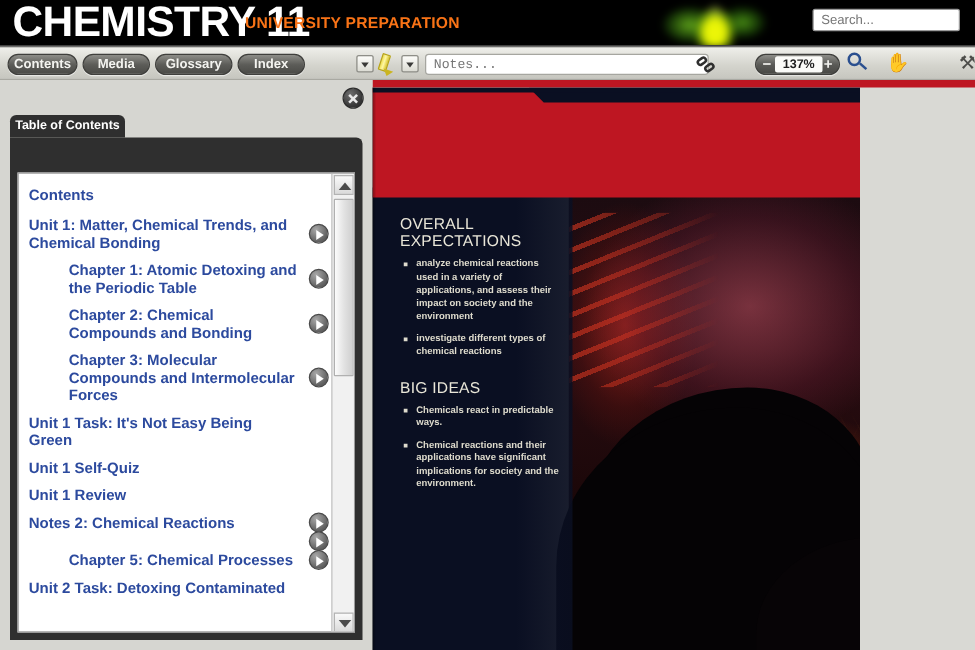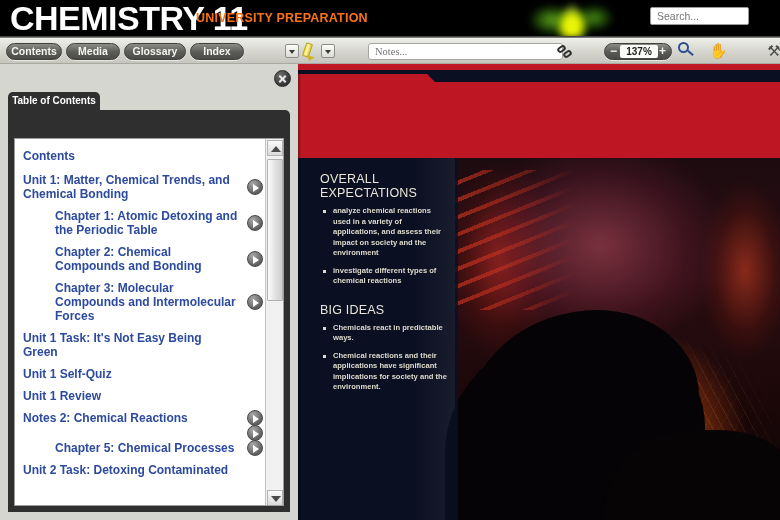--- a/index.html
+++ b/index.html
@@ -32,21 +32,21 @@
   .flame {
     position: absolute; left: 520px; top: -4px; width: 100px; height: 42px;
     background:
       radial-gradient(ellipse 22px 26px at 52px 30px, #f2f908 0%, #e2f005 38%, rgba(120,180,10,0.55) 62%, rgba(0,0,0,0) 80%),
       radial-gradient(ellipse 30px 20px at 32px 24px, rgba(110,190,30,0.85) 0%, rgba(50,120,15,0.45) 55%, rgba(0,0,0,0) 78%),
       radial-gradient(ellipse 26px 18px at 74px 22px, rgba(90,175,25,0.80) 0%, rgba(40,110,10,0.40) 55%, rgba(0,0,0,0) 78%),
       radial-gradient(ellipse 14px 22px at 52px 22px, rgba(240,250,120,0.9) 0%, rgba(0,0,0,0) 72%);
     filter: blur(3px);
   }
   .search-box {
-    position: absolute; left: 650px; top: 7px; width: 99px; height: 18px;
+    position: absolute; left: 650px; top: 7px; width: 118px; height: 18px;
     background: #fff; border: 1px solid #9a9a9a; border-radius: 2px;
     font-family: "Liberation Sans", sans-serif; font-size: 10.5px; color: #8b8b8b;
     padding: 0 6px; outline: none;
   }
   .hdr-shadow {
     position: absolute; left:0; top: 36px; width: 780px; height: 3px;
     background: linear-gradient(#2b2b2b, #cfcfcb);
   }
 
   
@@ -92,24 +92,24 @@
     border: 1px solid #b9a516;
     transform: rotate(18deg); border-radius: 1px;
   }
   .pencil-tip {
     position: absolute; left: 6px; top: 15px; width: 0; height: 0;
     border-left: 4px solid transparent; border-right: 4px solid transparent;
     border-top: 5px solid #cbb520; transform: rotate(18deg);
   }
 
   .notes-input {
-    position: absolute; left: 340px; top: 5px; width: 195px; height: 17px;
+    position: absolute; left: 340px; top: 5px; width: 227px; height: 17px;
     background: #fff; border: 1px solid #a6a6a0; border-radius: 3px;
-    font-family: Liberation Serif, serif; font-size: 10.5px; color: #8e8e8e;
-    padding: 0 6px; outline: none; margin-left: 28px;
+    font-family: Liberation Mono, monospace; font-size: 10.5px; color: #8e8e8e;
+    padding: 0 6px; outline: none;
   }
   .link-icon {
     position: absolute; left: 557px; top: 5px; width: 18px; height: 18px; cursor: pointer;
   }
   .link-icon span {
     position: absolute; width: 9px; height: 6px;
     border: 2px solid #2f2f2f; border-radius: 4px;
   }
   .link-icon span.l1 { left: 0px; top: 3px; transform: rotate(-35deg); }
   .link-icon span.l2 { left: 6px; top: 8px; transform: rotate(-35deg); }
@@ -249,21 +249,21 @@
     border-top:6px solid #4a4a4a;
   }
   .sb-thumb {
     position: absolute; left: 1px; top: 20px; width: 16px; height: 142px;
     background: linear-gradient(90deg,#fcfcfc,#e3e3e3 50%,#cfcfcf);
     border: 1px solid #b0b0b0; border-radius: 1px; cursor: pointer;
   }
 
   
   .page {
-    position: absolute; left: 298px; top: 70px; width: 482px; height: 450px;
+    position: absolute; left: 298px; top: 70px; width: 390px; height: 450px;
     background: #737373;
     overflow: hidden;
   }
   .unit-banner {
     position: absolute; left: 0; top: 0; width: 482px; height: 88px;
     background: #be1622;
     z-index: 3;
   }
   .banner-notch {
     position: absolute; left: 0; top: 0; width: 482px; height: 88px;

